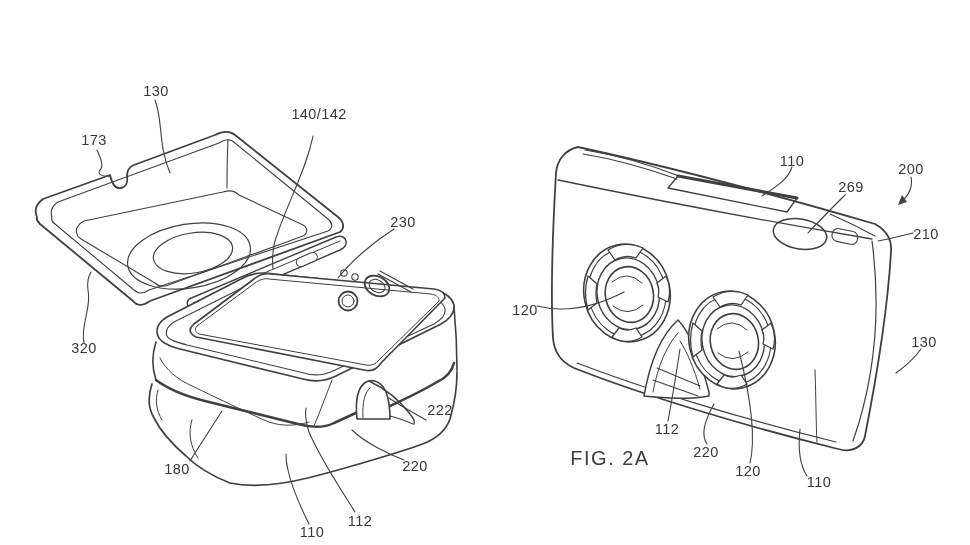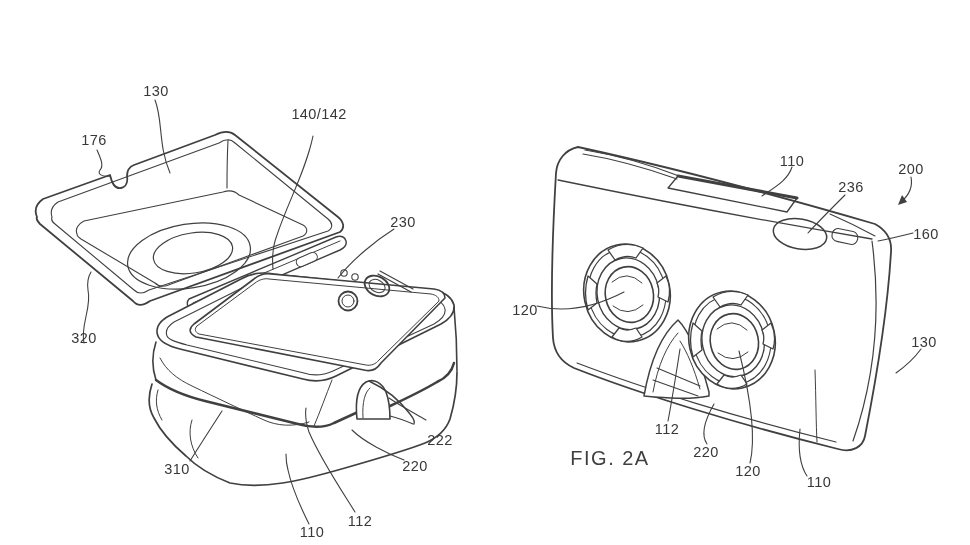--- a/index.html
+++ b/index.html
@@ -180,34 +180,34 @@
         <path d="M 921,309 C 913,320 903,328 896,333"></path>
         <path d="M 668,381 C 672,360 676,335 680,309"></path>
         <path d="M 707,404 C 700,394 706,378 714,364"></path>
         <path d="M 750,423 C 756,398 750,355 739,311"></path>
         <path d="M 807,436 C 799,424 798,408 800,389"></path>
       </g>
     </g>
   </svg>
 
   <span class="ref" style="left:156px;top:51px">130</span>
-  <span class="ref" style="left:94px;top:100px">176</span>
+  <span class="ref" style="left:94px;top:100px">173</span>
   <span class="ref" style="left:319px;top:74px">140/142</span>
   <span class="ref" style="left:403px;top:182px">230</span>
-  <span class="ref" style="left:84px;top:298px">320</span>
-  <span class="ref" style="left:177px;top:429px">310</span>
+  <span class="ref" style="left:84px;top:308px">320</span>
+  <span class="ref" style="left:177px;top:429px">180</span>
   <span class="ref" style="left:312px;top:492px">110</span>
   <span class="ref" style="left:360px;top:481px">112</span>
-  <span class="ref" style="left:440px;top:400px">222</span>
+  <span class="ref" style="left:440px;top:370px">222</span>
   <span class="ref" style="left:415px;top:426px">220</span>
 
   <span class="ref" style="left:792px;top:121px">110</span>
-  <span class="ref" style="left:851px;top:147px">236</span>
+  <span class="ref" style="left:851px;top:147px">269</span>
   <span class="ref" style="left:911px;top:129px">200</span>
-  <span class="ref" style="left:926px;top:194px">160</span>
+  <span class="ref" style="left:926px;top:194px">210</span>
   <span class="ref" style="left:525px;top:270px">120</span>
   <span class="ref" style="left:924px;top:302px">130</span>
   <span class="ref" style="left:667px;top:389px">112</span>
   <span class="ref" style="left:706px;top:412px">220</span>
   <span class="ref" style="left:748px;top:431px">120</span>
   <span class="ref" style="left:819px;top:442px">110</span>
 
   <span class="fig-caption" style="left:610px;top:418px">FIG. 2A</span>
 </div>
 

